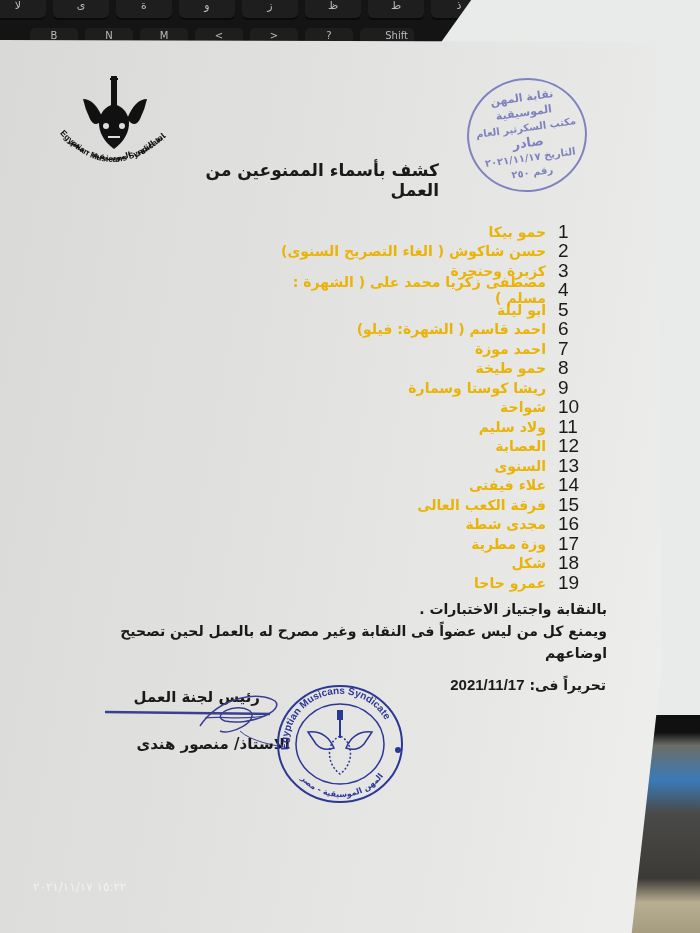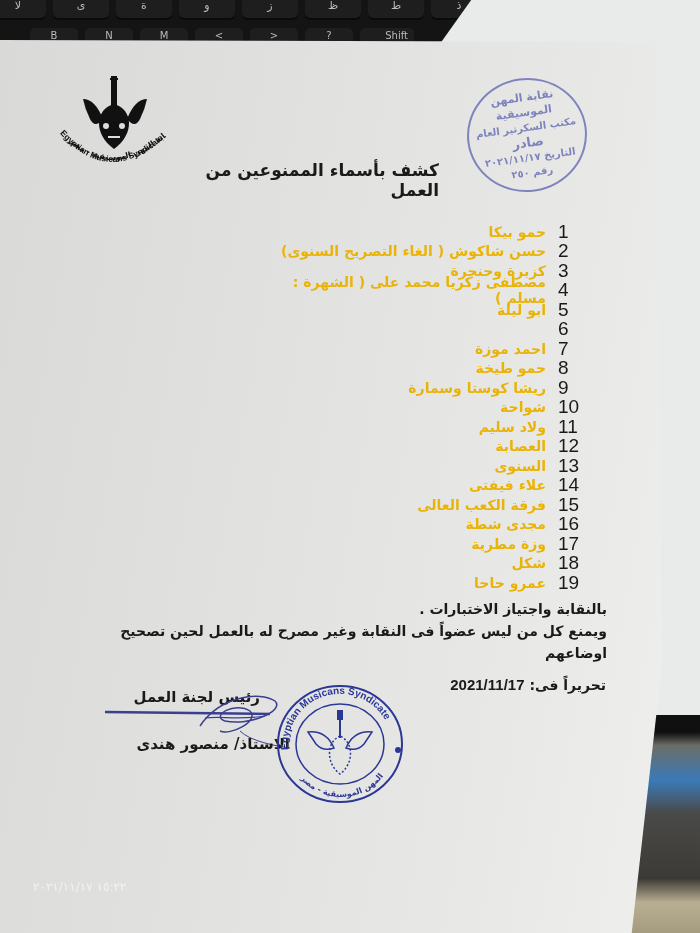--- a/index.html
+++ b/index.html
@@ -171,20 +171,21 @@
   <div class="list-row">
       <span class="list-num">4</span>
       <span class="list-name rtl">مصطفى زكريا محمد على ( الشهرة : مسلم )</span>
     </div>
   <div class="list-row">
       <span class="list-num">5</span>
       <span class="list-name rtl">ابو ليلة</span>
     </div>
   <div class="list-row">
       <span class="list-num">6</span>
+      <span class="list-name rtl">احمد قاسم ( الشهرة: فيلو)</span>
     </div>
   <div class="list-row">
       <span class="list-num">7</span>
       <span class="list-name rtl">احمد موزة</span>
     </div>
   <div class="list-row">
       <span class="list-num">8</span>
       <span class="list-name rtl">حمو طيخة</span>
     </div>
   <div class="list-row">

